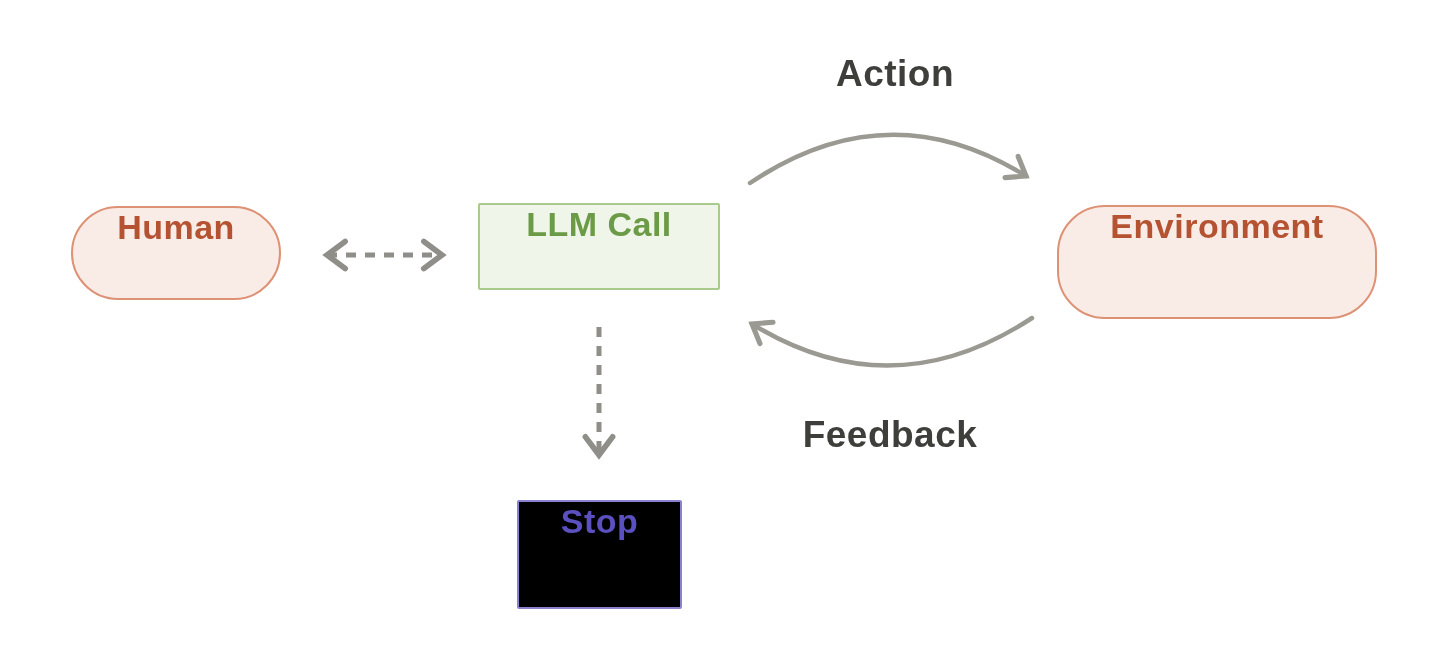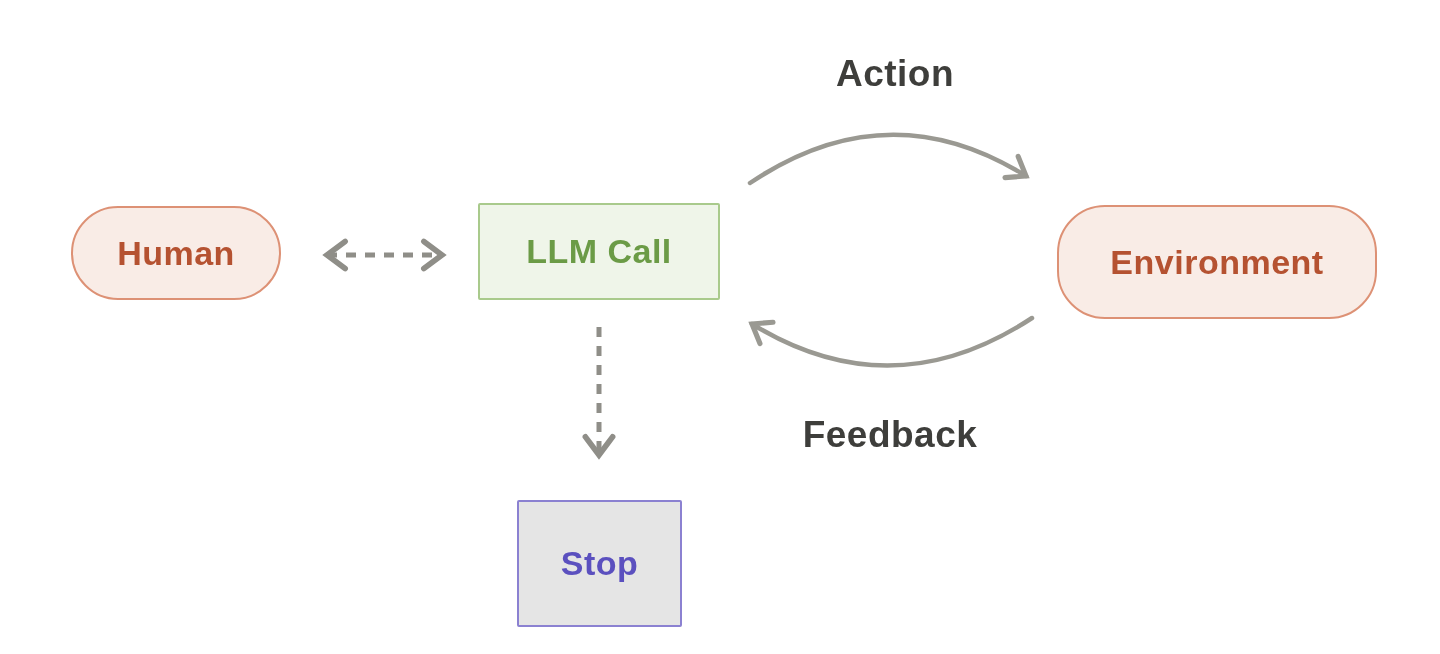--- a/index.html
+++ b/index.html
@@ -17,21 +17,21 @@
   }
   .arrow-layer {
     position: absolute;
     left: 0; top: 0;
     width: 1440px;
     height: 654px;
   }
   .node {
     position: absolute;
     display: flex;
-    align-items: center;
+    align-items: flex-start;
     justify-content: center;
     box-sizing: border-box;
     font-weight: bold;
     font-size: 34px;
     letter-spacing: 0.5px;
   }
   .node-pill {
     background: #f9ece6;
     border: 2px solid #dd9175;
     border-radius: 48px;
@@ -40,30 +40,30 @@
   .node-human {
     left: 71px; top: 206px;
     width: 210px; height: 94px;
   }
   .node-environment {
     left: 1057px; top: 205px;
     width: 320px; height: 114px;
   }
   .node-llm-call {
     left: 478px; top: 203px;
-    width: 242px; height: 97px;
+    width: 242px; height: 87px;
     background: #eff5e9;
     border: 2px solid #a9ca8c;
     border-radius: 2px;
     color: #6b9b46;
   }
   .node-stop {
     left: 517px; top: 500px;
-    width: 165px; height: 127px;
-    background: #e5e5e5;
+    width: 165px; height: 109px;
+    background: #000000;
     border: 2px solid #8b81d1;
     border-radius: 2px;
     color: #5b50bf;
   }
   .edge-label {
     position: absolute;
     color: #3e3e3b;
     font-size: 37px;
     font-weight: 700;
     letter-spacing: 0.5px;

